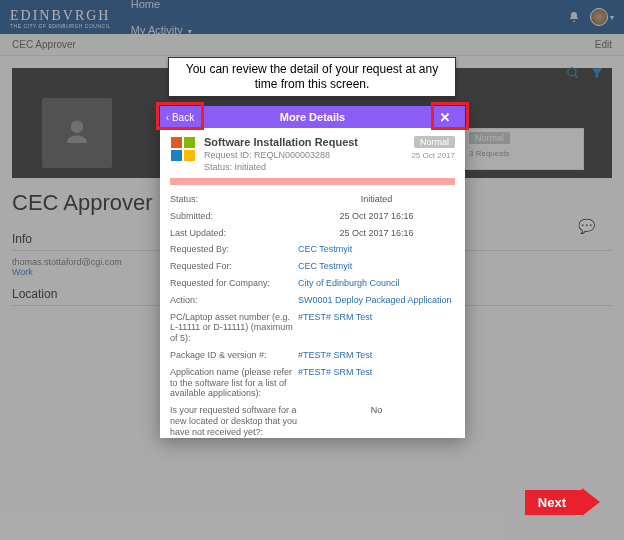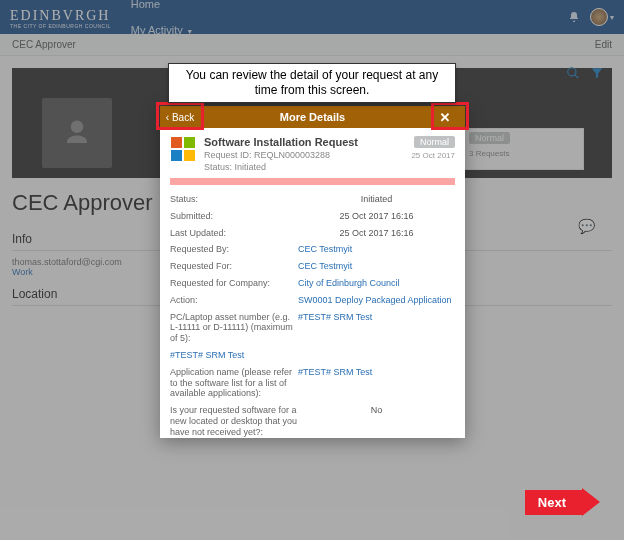--- a/index.html
+++ b/index.html
@@ -33,21 +33,21 @@
   .page .toolstrip svg { width:14px; height:14px; fill:#1b80c4;}
 
   .badge-normal { background:#bfc1c2; color:#fff; font-size:9px; padding:1px 6px; border-radius:2px;}
   .green-bubble { position:absolute; right:28px; top:218px; font-size:14px; color:#5fba3a;}
 
   
   .dim { position:absolute; inset:0; background: rgba(80,80,80,0.45); pointer-events:none; z-index: 2;}
 
   
   .modal { position:absolute; left:160px; top:106px; width:305px; background:#fff; box-shadow:0 4px 18px rgba(0,0,0,.35); z-index:5; font-size:10px; }
-  .modal-head { height:22px; background:#a16207; color:#fff; display:flex; align-items:center; position:relative;}
+  .modal-head { height:22px; background:#8b5cf6; color:#fff; display:flex; align-items:center; position:relative;}
   .back-btn, .close-btn { width:40px; height:22px; display:flex; align-items:center; justify-content:center; font-size:10px; cursor:pointer; }
   .back-btn { border-right: none; }
   .head-title { flex:1; text-align:center; font-size:11px; font-weight:600;}
   .close-btn { font-size:13px; font-weight:700;}
   .back-highlight { position:absolute; left:-4px; top:-4px; width:48px; height:28px; border:3px solid #e9212e; z-index:6; pointer-events:none;}
   .close-highlight { position:absolute; right:-4px; top:-4px; width:38px; height:28px; border:3px solid #e9212e; z-index:6; pointer-events:none;}
 
   .modal-body { padding: 8px 10px 8px 10px; max-height: 310px; overflow:hidden;}
   .req-head { display:flex; gap:8px; border-bottom:7px solid #fca5a5; padding-bottom:6px; margin-bottom:6px;}
   .win-ico { width:26px; height:26px; display:flex; flex-wrap:wrap;}
@@ -58,21 +58,21 @@
   .req-meta { font-size:9px; color:#888; margin-top:2px;}
   .req-side { text-align:right;}
   .req-side .date { font-size:8px; color:#999; margin-top:4px;}
 
   .kv { display:flex; padding: 3px 0; }
   .kv .k { width: 128px; color:#666; font-size:9px; line-height:1.2;}
   .kv .v { flex:1; color:#2a6fb5; font-size:9px; line-height:1.2;}
   .kv .v.normal-color { color:#555;text-align:center; }
 
   
-  .callout { position:absolute; left:168px; top:63px; width:288px; background:#fff; border:1px solid #333; z-index:7; font-size:12px; text-align:center; padding:4px 8px; line-height:1.25; box-shadow: 0 2px 4px rgba(0,0,0,.25);}
+  .callout { position:absolute; left:168px; top:57px; width:288px; background:#fff; border:1px solid #333; z-index:7; font-size:12px; text-align:center; padding:4px 8px; line-height:1.25; box-shadow: 0 2px 4px rgba(0,0,0,.25);}
 
   
   .nextbtn { position:absolute; right:24px; bottom:24px; z-index:9; display:flex; align-items:center; cursor:pointer;}
   .next-body { background:#e9212e; color:#fff; font-weight:700; font-size:13px; padding:5px 16px 5px 13px; }
   .next-arrow { width:0;height:0; border-top:14px solid transparent; border-bottom:14px solid transparent; border-left:18px solid #e9212e;}
 
   .faded-card { position:absolute; right:40px; top:128px; width:120px; height:42px; background:#f6f6f6; border:1px solid #e2e2e2; padding:4px; font-size:8px; color:#888; z-index:1;}
 </style>
 </head>
 <body>
@@ -193,20 +193,21 @@
         </div>
         <div class="kv">
           <div class="k">Action:</div>
           <div class="v">SW0001 Deploy Packaged Application</div>
         </div>
         <div class="kv">
           <div class="k">PC/Laptop asset number (e.g. L-11111 or D-11111) (maximum of 5):</div>
           <div class="v">#TEST# SRM Test</div>
         </div>
         <div class="kv">
+          <div class="k">Package ID &amp; version #:</div>
           <div class="v">#TEST# SRM Test</div>
         </div>
         <div class="kv">
           <div class="k">Application name (please refer to the software list for a list of available applications):</div>
           <div class="v">#TEST# SRM Test</div>
         </div>
         <div class="kv">
           <div class="k">Is your requested software for a new located or desktop that you have not received yet?:</div>
           <div class="v normal-color">No</div>
         </div>

